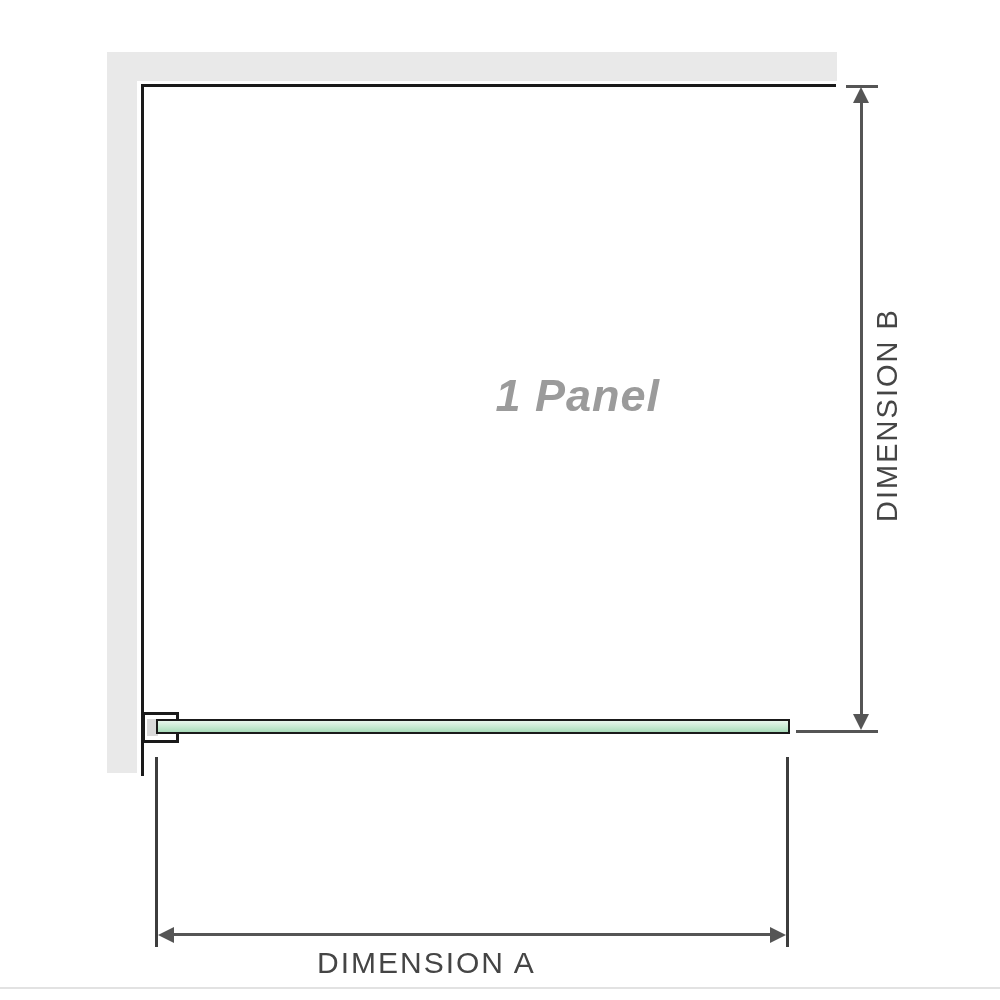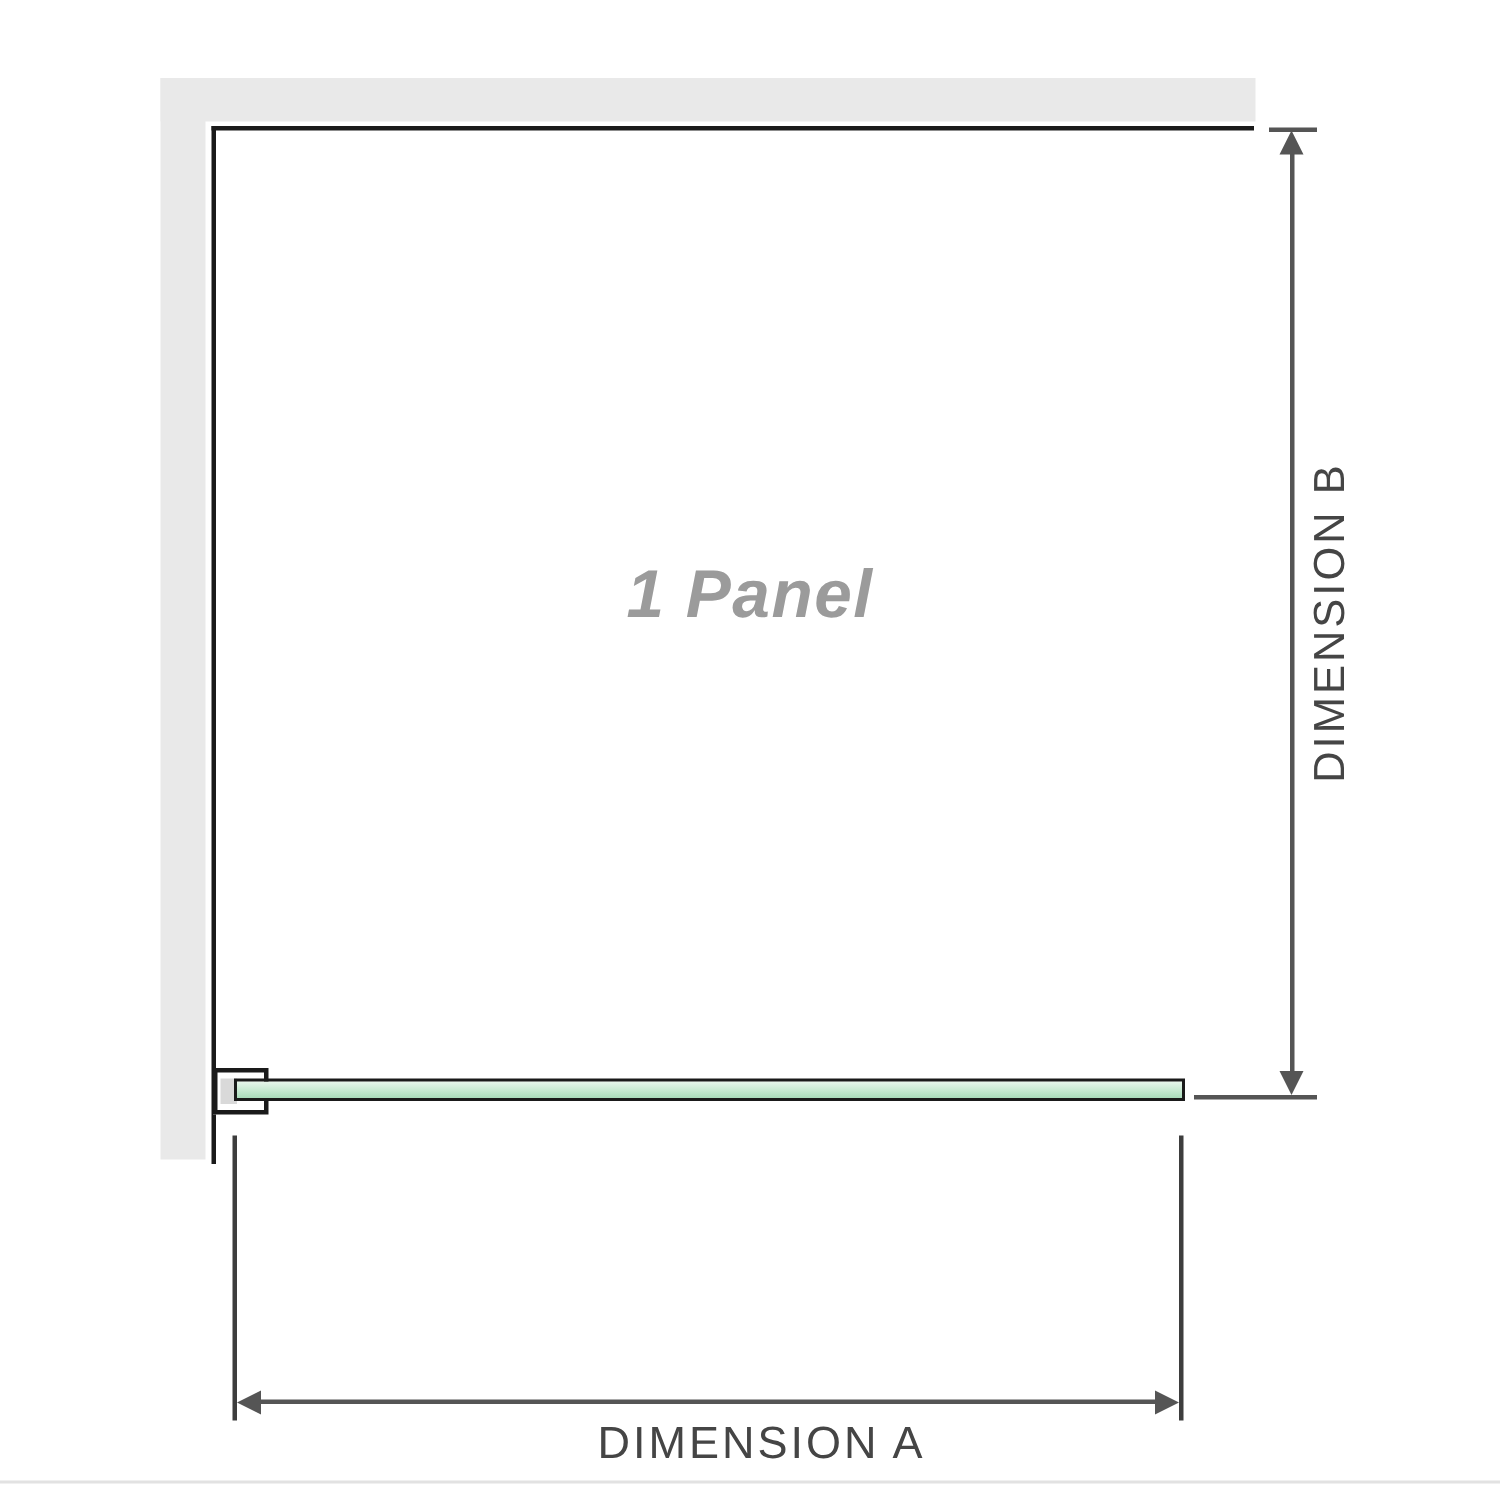--- a/index.html
+++ b/index.html
@@ -27,21 +27,21 @@
   .wall-top{left:107px;top:52px;width:730px;height:29px;background:var(--wall);}
   .wall-left{left:107px;top:52px;width:30px;height:721px;background:var(--wall);}
 
   
   .frame-top{left:141px;top:84px;width:695px;height:3px;background:var(--frame);}
   .frame-left{left:141px;top:84px;width:3px;height:692px;background:var(--frame);}
 
   
   .panel-label{
     left:340px;top:370px;width:320px;
-    text-align:center;
+    text-align:right;
     font-size:45px;font-style:italic;font-weight:600;
     letter-spacing:1px;color:var(--panel-text);
   }
 
   
   .bracket{
     left:142px;top:712px;width:37px;height:31px;
     box-sizing:border-box;border:3px solid var(--frame);background:#ffffff;
   }
   .bracket-pad{
@@ -86,21 +86,21 @@
     border-top:8px solid transparent;border-bottom:8px solid transparent;
     border-right:16px solid var(--dim-line);
   }
   .arrow-right{
     left:770px;top:927px;width:0;height:0;
     border-top:8px solid transparent;border-bottom:8px solid transparent;
     border-left:16px solid var(--dim-line);
   }
   .dima-label{
     left:317px;top:946px;width:300px;
-    text-align:right;
+    text-align:left;
     font-size:30px;letter-spacing:2px;color:var(--label-text);
     white-space:nowrap;
   }
 
   
   .bottom-rule{left:0;top:987px;width:1000px;height:2px;background:var(--rule);}
 </style>
 </head>
 <body>
 

